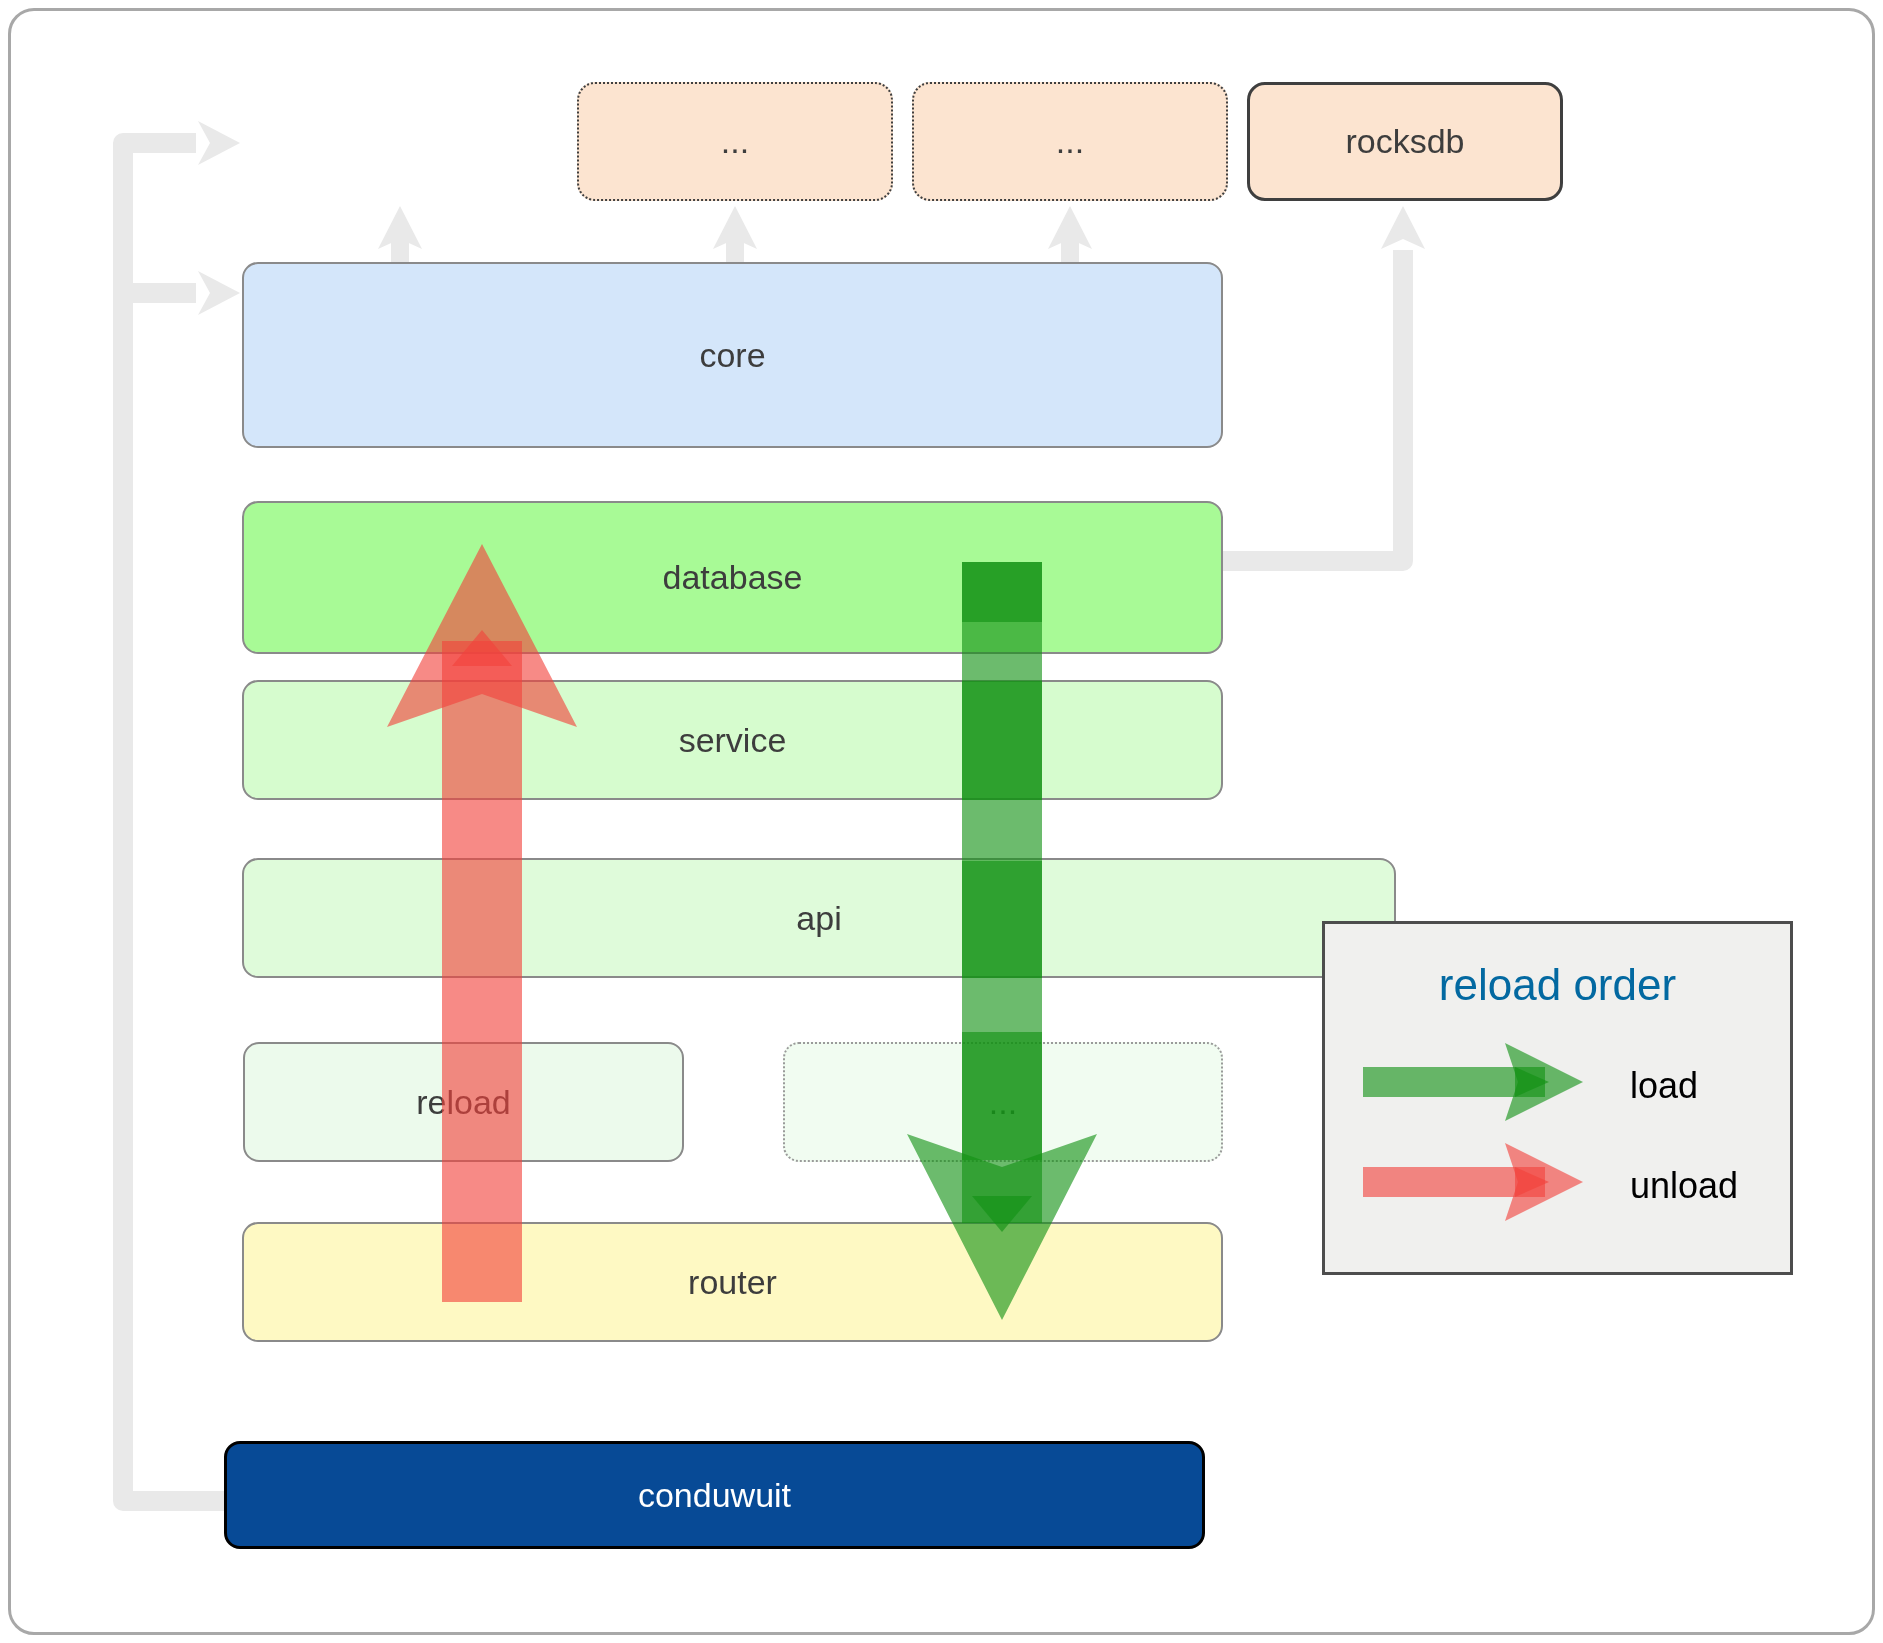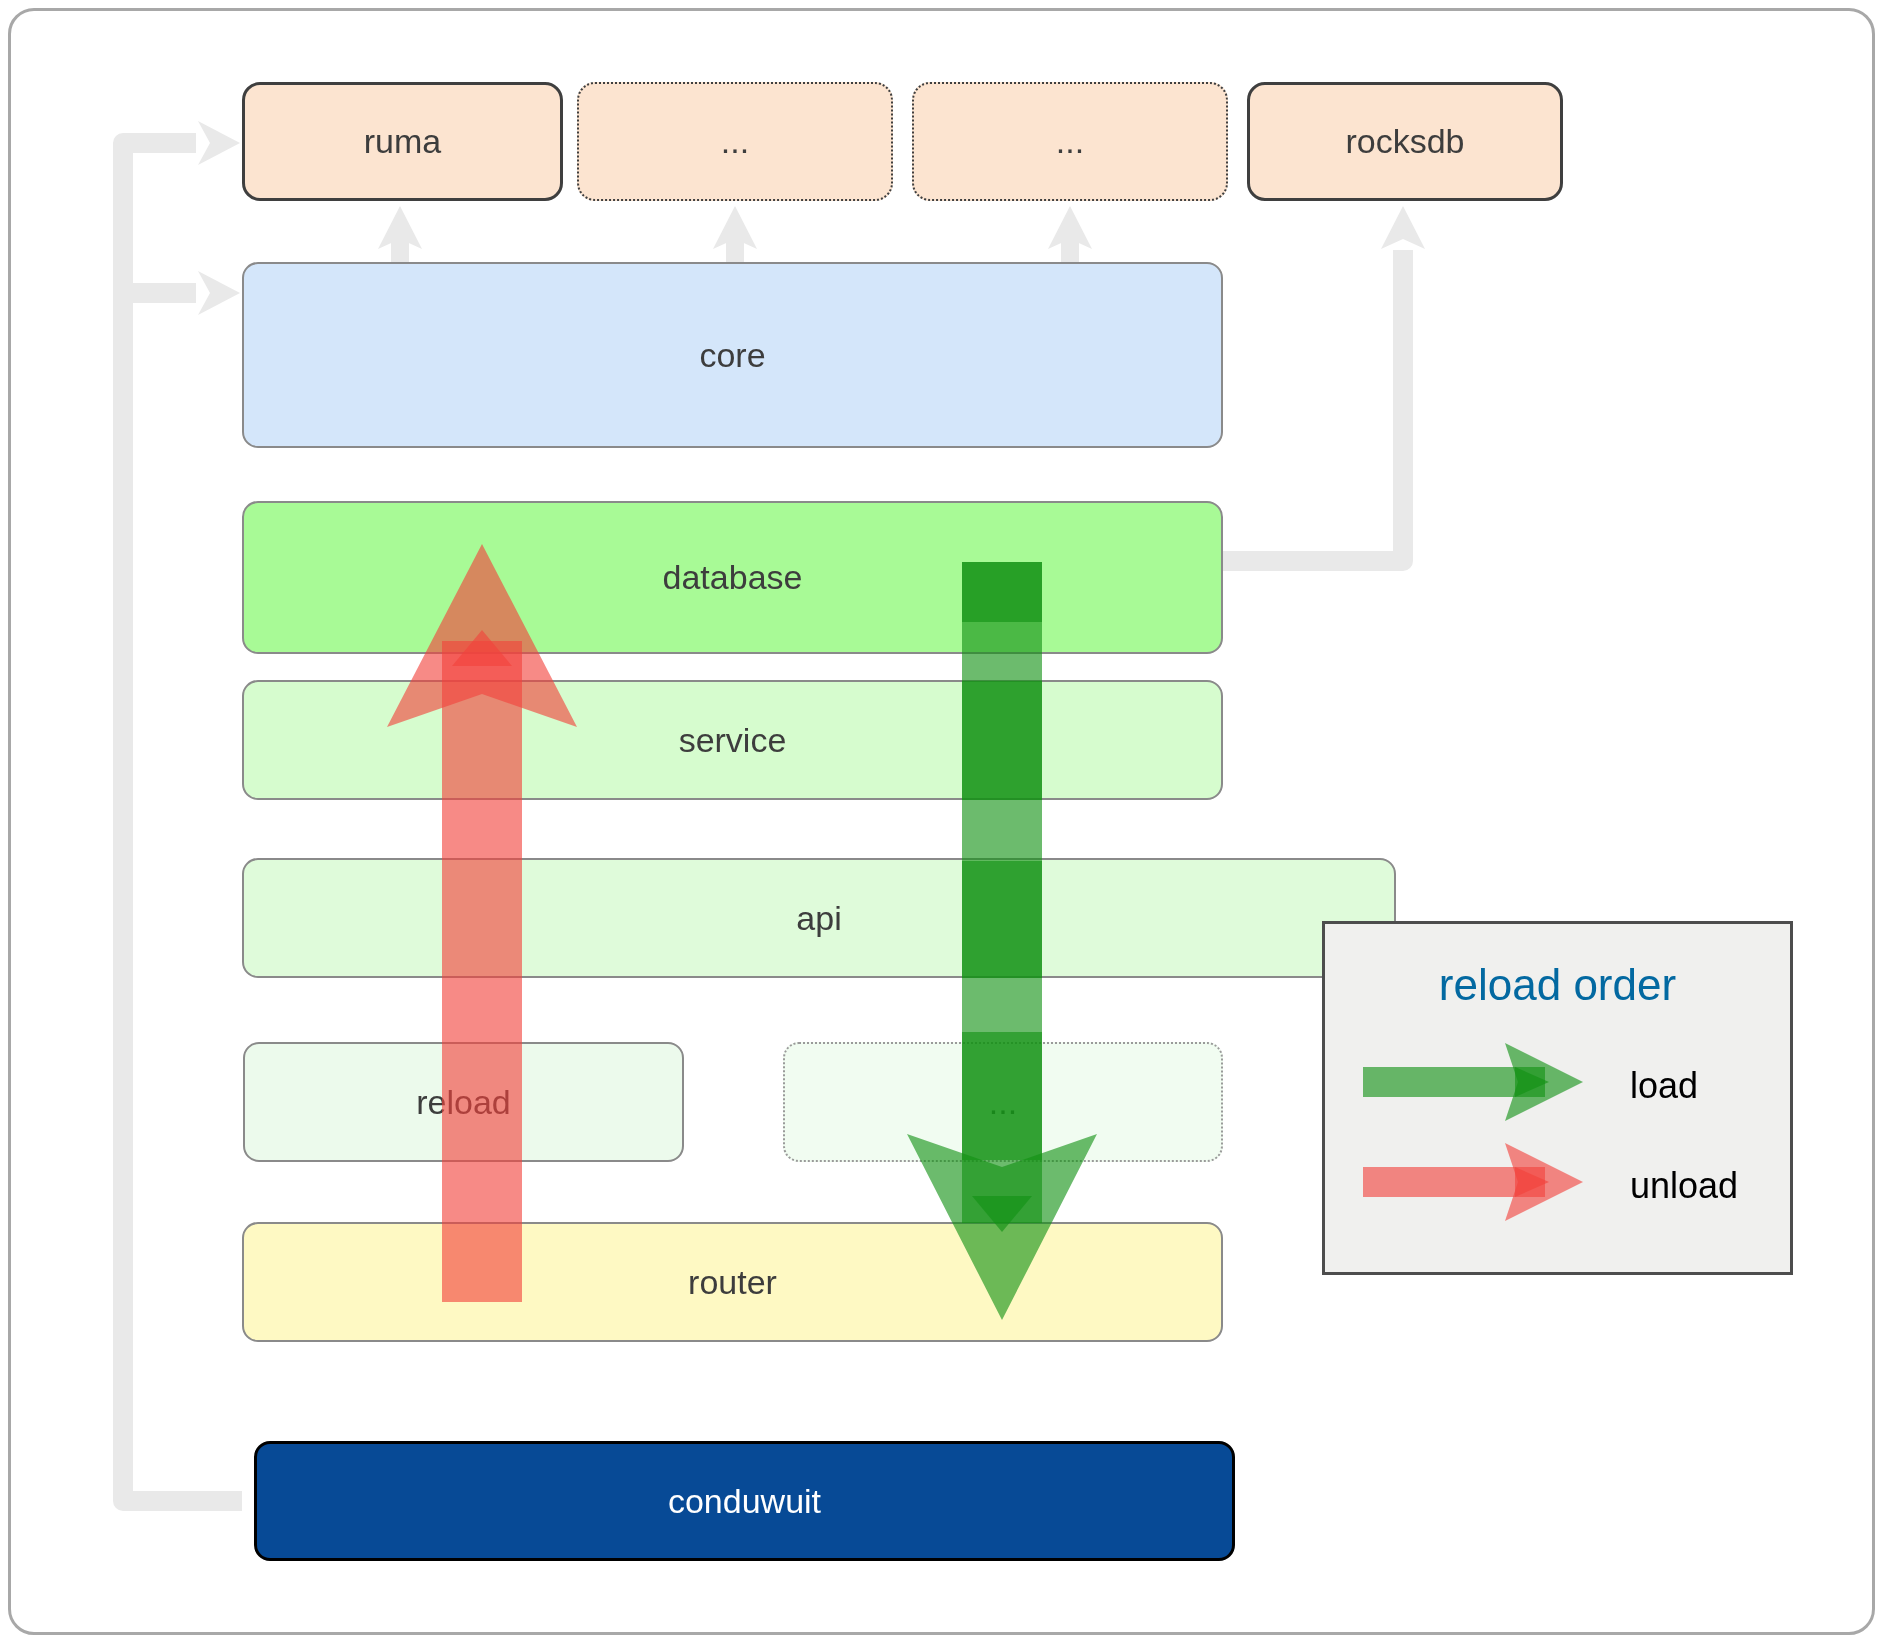--- a/index.html
+++ b/index.html
@@ -15,21 +15,21 @@
   #b-dots2  {left:912px;top:82px;width:316px;height:119px;background:#fce4d0;border:2px dotted #3f3f3f;}
   #b-rocksdb{left:1247px;top:82px;width:316px;height:119px;background:#fce4d0;border:3px solid #3f3f3f;}
   
   #b-core    {left:242px;top:262px;width:981px;height:186px;background:#d4e6fa;border:2px solid #8a8a8a;}
   #b-database{left:242px;top:501px;width:981px;height:153px;background:#a8fa96;border:2px solid #8a8a8a;}
   #b-service {left:242px;top:680px;width:981px;height:120px;background:#d6fcce;border:2px solid #8a8a8a;}
   #b-api     {left:242px;top:858px;width:1154px;height:120px;background:#dffbda;border:2px solid #8a8a8a;}
   #b-admin   {left:243px;top:1042px;width:441px;height:120px;background:#ecfaec;border:2px solid #8a8a8a;}
   #b-dots3   {left:783px;top:1042px;width:440px;height:120px;background:#f1fcf1;border:2px dotted #9a9a9a;color:#4a4a4a;}
   #b-router  {left:242px;top:1222px;width:981px;height:120px;background:#fef9c3;border:2px solid #8a8a8a;}
-  #b-conduwuit{left:254px;top:1441px;width:981px;height:120px;background:#074a96;border:3px solid #000;color:#ffffff;}
+  #b-conduwuit{left:224px;top:1441px;width:981px;height:108px;background:#074a96;border:3px solid #000;color:#ffffff;}
   
   #legend{position:absolute;left:1322px;top:921px;width:471px;height:354px;background:#f0f0ee;
           border:3px solid #4d4d4d;box-sizing:border-box;z-index:2;}
   #legend .title{position:absolute;left:0;top:36px;width:100%;text-align:center;font-size:44px;color:#0369a1;}
   #legend .lbl{position:absolute;left:305px;font-size:36px;color:#000;}
   #legend .lbl.load{top:141px;}
   #legend .lbl.unload{top:241px;}
   .z3{z-index:3;}
 </style>
 </head>
@@ -52,23 +52,20 @@
       <rect x="726" y="238" width="18" height="24"></rect>
       <polygon points="735,206 713,249 735,239 757,249"></polygon>
       <rect x="1061" y="238" width="18" height="24"></rect>
       <polygon points="1070,206 1048,249 1070,239 1092,249"></polygon>
     </g>
 
     <path d="M 1223 561 H 1403 V 250" fill="none" stroke="#e9e9e9" stroke-width="20" stroke-linejoin="round"></path>
     <polygon fill="#e9e9e9" points="1403,206 1381,249 1403,239 1425,249"></polygon>
   </svg>
 
-  <div class="box r18" id="b-ruma">
-    <span>ruma</span>
-  </div>
   <div class="box r18" id="b-dots1">
     <span>...</span>
   </div>
   <div class="box r18" id="b-dots2">
     <span>...</span>
   </div>
   <div class="box r18" id="b-rocksdb">
     <span>rocksdb</span>
   </div>
 

